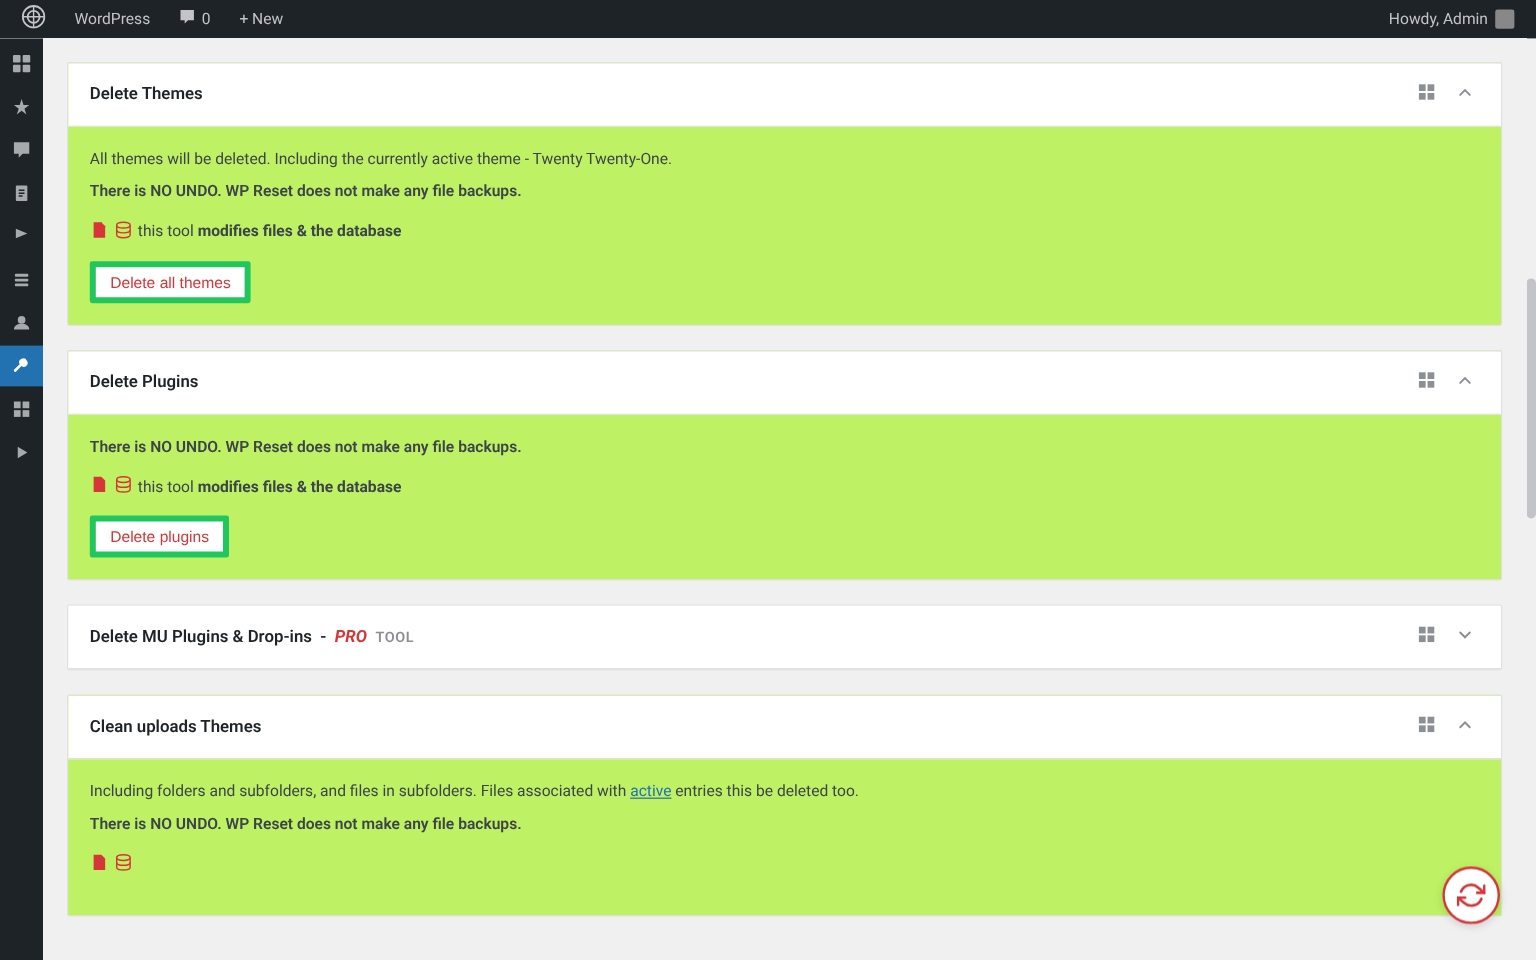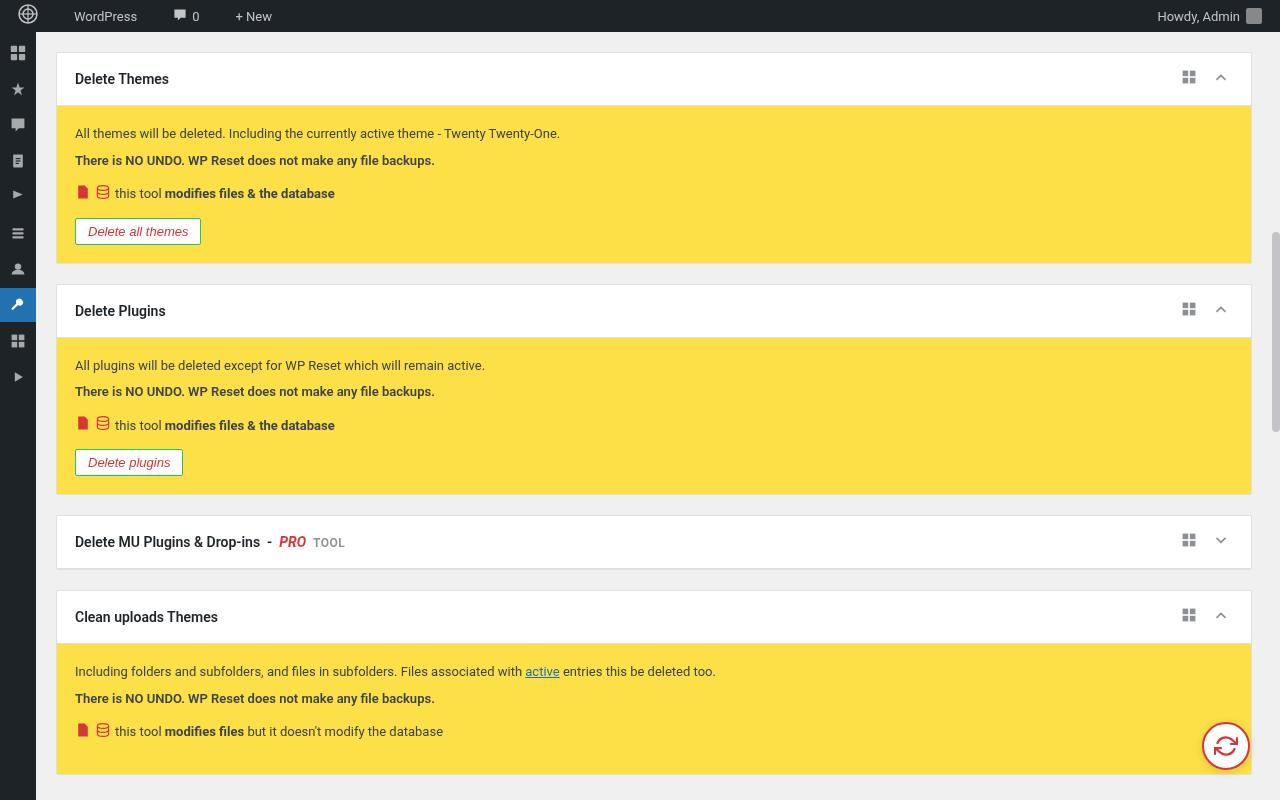--- a/index.html
+++ b/index.html
@@ -7,21 +7,21 @@
 
     
     .admin-bar {
       background: #1d2327;
       color: #c3c4c7;
       height: 32px;
       display: flex;
       align-items: center;
       padding: 0 8px;
       flex-shrink: 0;
-      gap: 16px;
+      gap: 4px;
       z-index: 100;
     }
     .admin-bar-item {
       display: flex;
       align-items: center;
       gap: 5px;
       padding: 0 10px;
       height: 100%;
       font-size: 13px;
       color: #c3c4c7;
@@ -61,21 +61,21 @@
     
     .main-content {
       flex: 1;
       overflow-y: auto;
       padding: 20px 20px 20px 20px;
       background: #f0f0f1;
     }
 
     
     .card {
-      background: #fde047;
+      background: #bef264;
       border: 1px solid #e0e0e0;
       border-radius: 2px;
       margin-bottom: 20px;
       overflow: hidden;
     }
     .card-header {
       display: flex;
       align-items: center;
       justify-content: space-between;
       padding: 14px 18px;
@@ -122,28 +122,27 @@
       font-size: 16px;
     }
     .modifier-icon-db {
       color: #d63638;
       font-size: 16px;
     }
 
     
     .btn-danger {
       background: #fff;
-      border: 1px solid #22c55e;
+      border: 5px solid #22c55e;
       color: #d63638;
       padding: 5px 12px;
       font-size: 13px;
       cursor: pointer;
       border-radius: 2px;
       font-weight: 400;
-      font-style: italic;
     }
 
     
     .pro-label {
       color: #d63638;
       font-weight: 700;
       font-style: italic;
       font-size: 14px;
     }
     .tool-label {
@@ -364,21 +363,20 @@
               </svg>
           </span>
           <span class="card-header-icon">
             <svg width="16" height="16" viewBox="0 0 20 20" fill="#8c8f94">
                 <path d="M5 13l5-5 5 5" stroke="#8c8f94" stroke-width="2" fill="none" stroke-linecap="round"></path>
               </svg>
           </span>
         </div>
       </div>
       <div class="card-body">
-        <p>All plugins will be deleted except for WP Reset which will remain active.</p>
         <p><strong>There is NO UNDO. WP Reset does not make any file backups.</strong></p>
         <div class="modifier-row">
           <span class="modifier-icon-file">
             <svg width="16" height="16" viewBox="0 0 20 20" fill="#d63638">
                 <path d="M4 2h8l4 4v12H4V2z"></path>
               </svg>
           </span>
           <span class="modifier-icon-db">
             <svg width="16" height="16" viewBox="0 0 20 20" fill="none" stroke="#d63638" stroke-width="1.5">
                 <ellipse cx="10" cy="5" rx="7" ry="3"></ellipse>
@@ -452,23 +450,20 @@
                 <path d="M4 2h8l4 4v12H4V2z"></path>
               </svg>
           </span>
           <span class="modifier-icon-db">
             <svg width="16" height="16" viewBox="0 0 20 20" fill="none" stroke="#d63638" stroke-width="1.5">
                 <ellipse cx="10" cy="5" rx="7" ry="3"></ellipse>
                 <path d="M3 5v5c0 1.66 3.13 3 7 3s7-1.34 7-3V5"></path>
                 <path d="M3 10v5c0 1.66 3.13 3 7 3s7-1.34 7-3v-5"></path>
               </svg>
           </span>
-          <span>
-            <span>this tool</span> <strong>modifies files</strong> <span>but it doesn't modify the database</span>
-          </span>
         </div>
       </div>
     </div>
 
   </div>
 
   <div class="scrollbar-track">
     <div class="scrollbar-thumb"></div>
   </div>
 </div>

